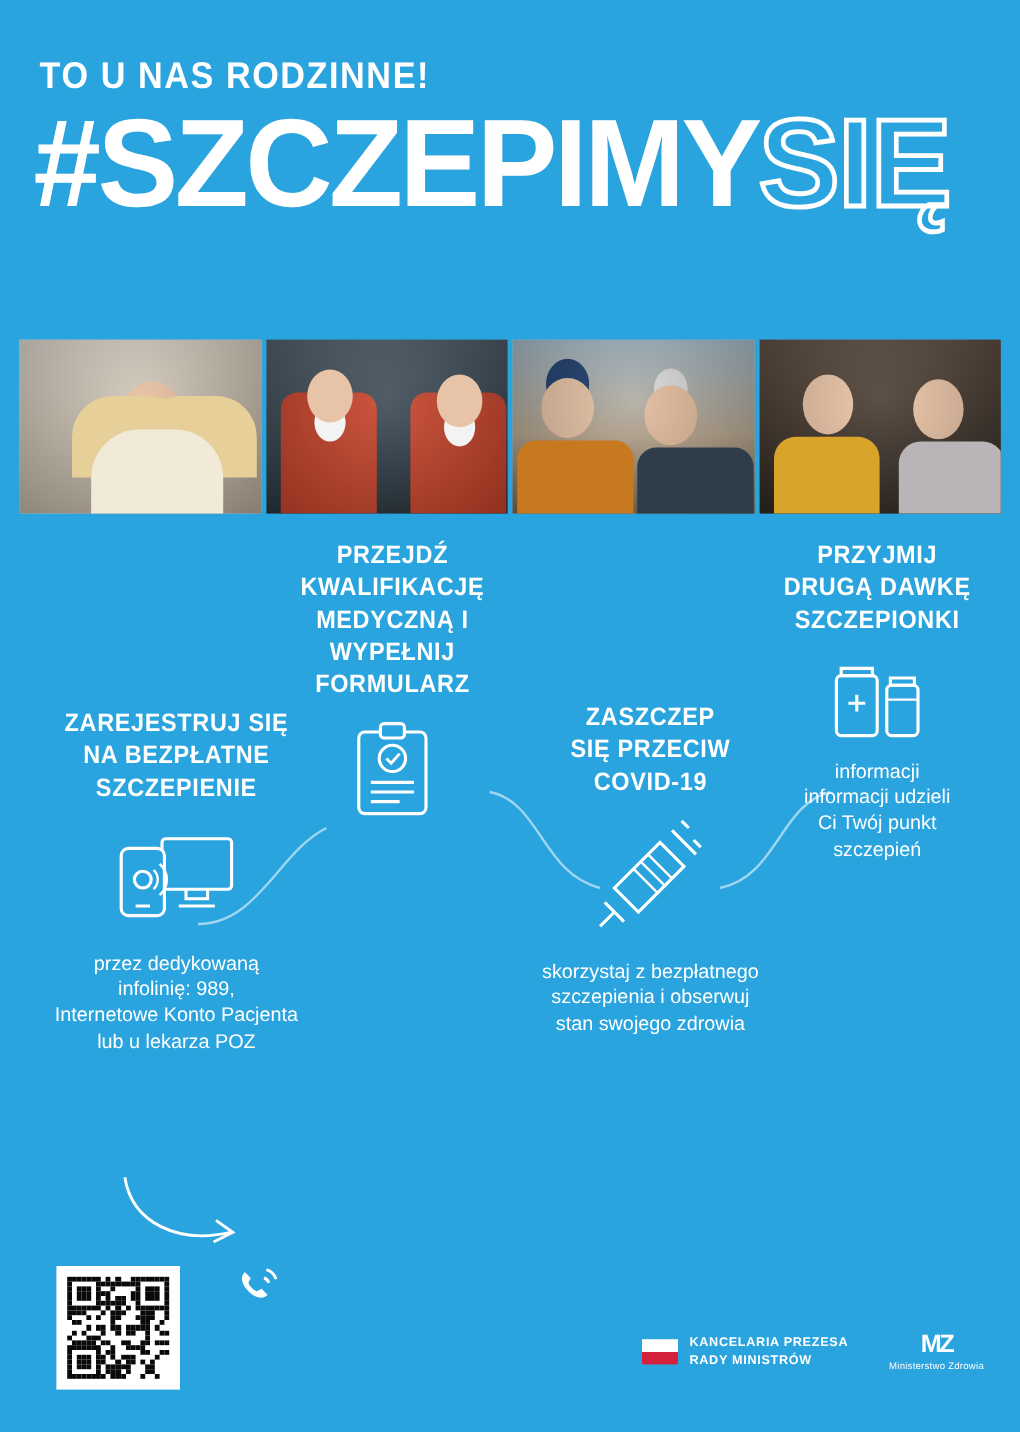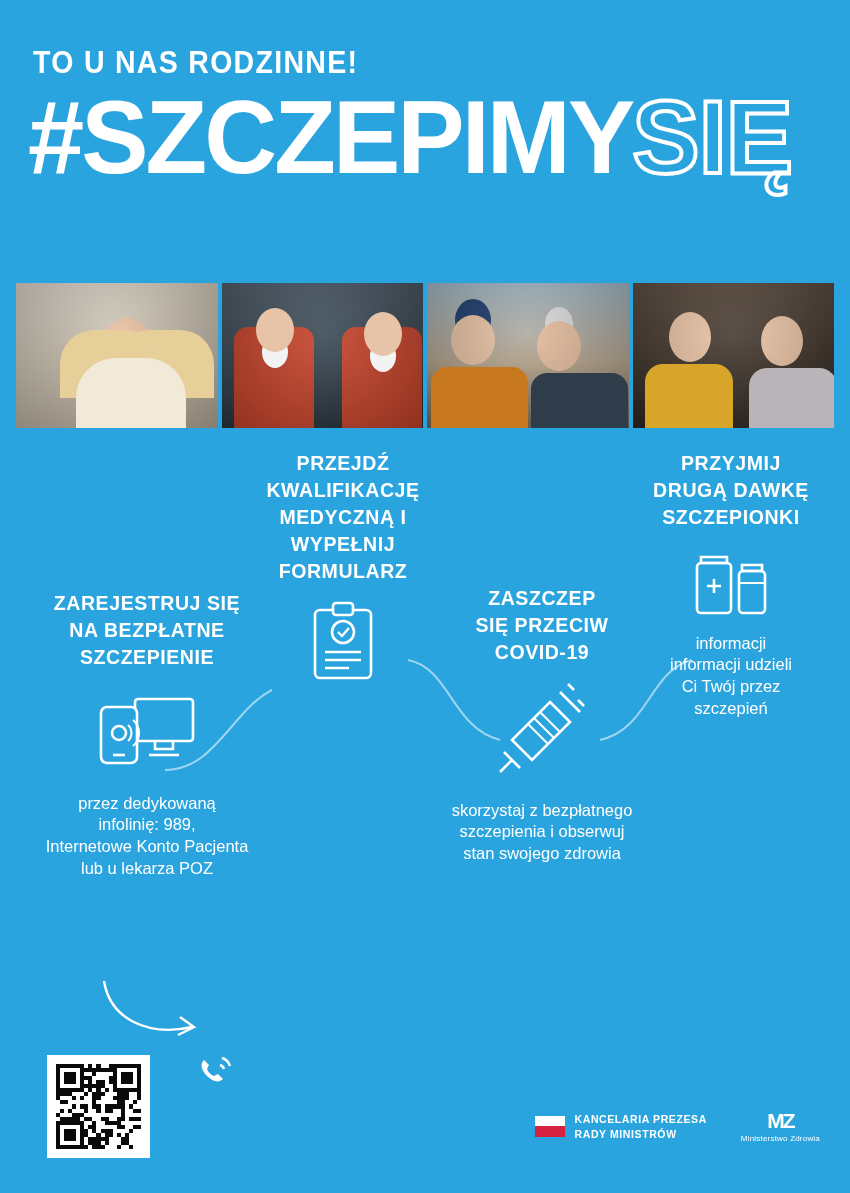--- a/index.html
+++ b/index.html
@@ -127,21 +127,21 @@
     line-height: 1.32;
     font-weight: normal;
   }
 
   
   .s1 { left: 32px; top: 150px; width: 230px; }
   .s1 .icon { margin: 18px auto 26px; }
   .s1 p { margin-top: 14px; }
 
   
-  .s2 { left: 218px; top: 10px; width: 250px; }
+  .s2 { left: 202px; top: 10px; width: 250px; }
   .s2 .icon { margin: 16px auto 10px; }
   .s2 p { margin-top: 6px; }
 
   
   .s3 { left: 432px; top: 145px; width: 220px; }
   .s3 .icon { margin: 12px auto 10px; }
   .s3 p { margin-top: 4px; }
 
   
   .s4 { left: 626px; top: 10px; width: 210px; }
@@ -309,21 +309,21 @@
           <path d="M16 8 h26 v6 h-26 z"></path>
           <path d="M29 30 v14 M22 37 h14" stroke-width="2.6"></path>
           <rect x="54" y="22" width="26" height="42" rx="4"></rect>
           <path d="M57 16 h20 v6 h-20 z"></path>
           <path d="M54 34 h26" stroke-width="2"></path>
         </svg>
       </div>
       <p>
         <span>informacji</span><br>
         <span>informacji udzieli</span><br>
-        <span>Ci Twój przez</span><br>
+        <span>Ci Twój punkt</span><br>
         <span>szczepień</span>
       </p>
     </div>
   </div>
 
 
   <div class="phone-icon">
     <svg width="38" height="34" viewBox="0 0 38 34" fill="none" stroke="#ffffff" stroke-width="2.4">
       <path d="M8 6 c-4 4 -3 10 3 16 c6 6 12 7 16 3 l-5 -5 -4 2 c-3 -1 -6 -4 -7 -7 l2 -4 z" fill="#ffffff" stroke="none"></path>
       <path d="M26 4 a12 12 0 0 1 8 8" stroke-width="2.4"></path>

